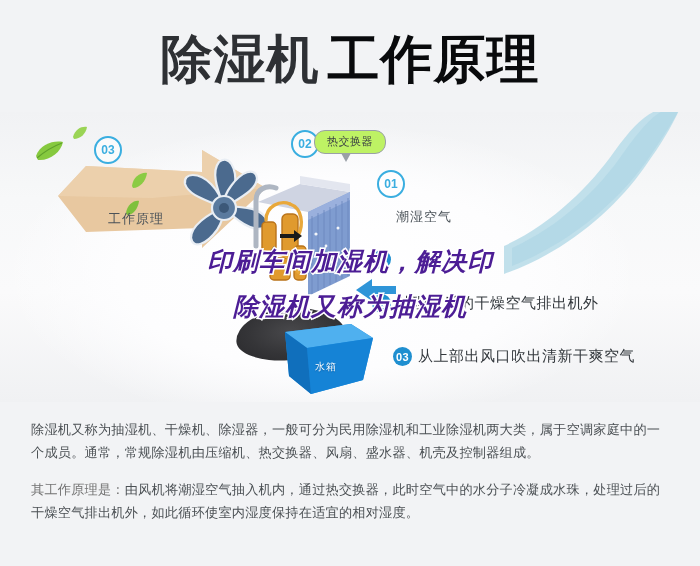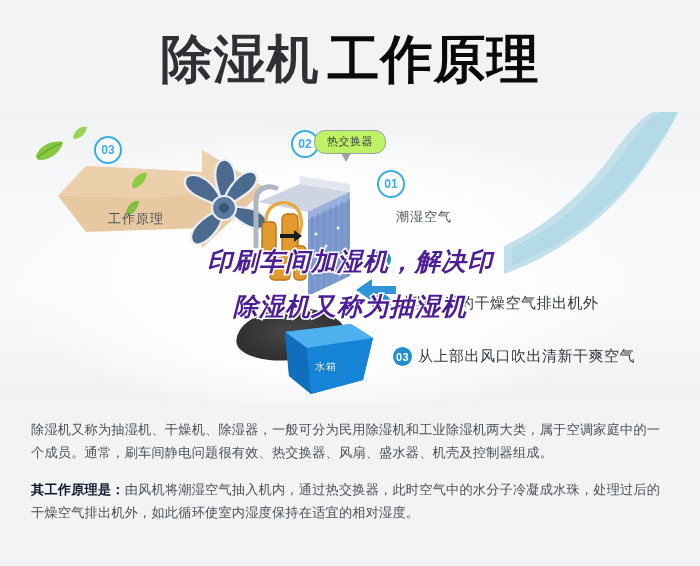--- a/index.html
+++ b/index.html
@@ -254,22 +254,22 @@
   .para {
     font-size: 13.2px;
     line-height: 23px;
     color: #4b5054;
     letter-spacing: .2px;
     margin: 0 0 14px 0;
     text-align: left;
   }
   .para:last-child { margin-bottom: 0; }
   .para-lead {
-    color: #0f172a;
-    font-weight: bold;
+    color: #737373;
+    font-weight: normal;
   }
 </style>
 </head>
 <body>
 
 <div class="page">
 
   <div class="title-band">
     <div class="title-text"><span class="title-a">除湿机</span><span class="title-b">工作原理</span></div>
   </div>
@@ -397,17 +397,17 @@
       <span>从上部出风口吹出清新干爽空气</span>
     </div>
   </div>
 
   <div class="overlay">
     <span class="overlay-line">印刷车间加湿机，解决印</span>
     <span class="overlay-line">除湿机又称为抽湿机</span>
   </div>
 
   <div class="body-copy">
-    <p class="para">除湿机又称为抽湿机、干燥机、除湿器，一般可分为民用除湿机和工业除湿机两大类，属于空调家庭中的一个成员。通常，刷车间静电问题很有效、热交换器、风扇、盛水器、机壳及控制器组成。</p>
+    <p class="para">除湿机又称为抽湿机、干燥机、除湿器，一般可分为民用除湿机和工业除湿机两大类，属于空调家庭中的一个成员。通常，常规除湿机由压缩机、热交换器、风扇、盛水器、机壳及控制器组成。</p>
     <p class="para"><span class="para-lead">其工作原理是：</span><span>由风机将潮湿空气抽入机内，通过热交换器，此时空气中的水分子冷凝成水珠，处理过后的干燥空气排出机外，如此循环使室内湿度保持在适宜的相对湿度。</span></p>
   </div>
 
 </div>
 
 </body></html>

